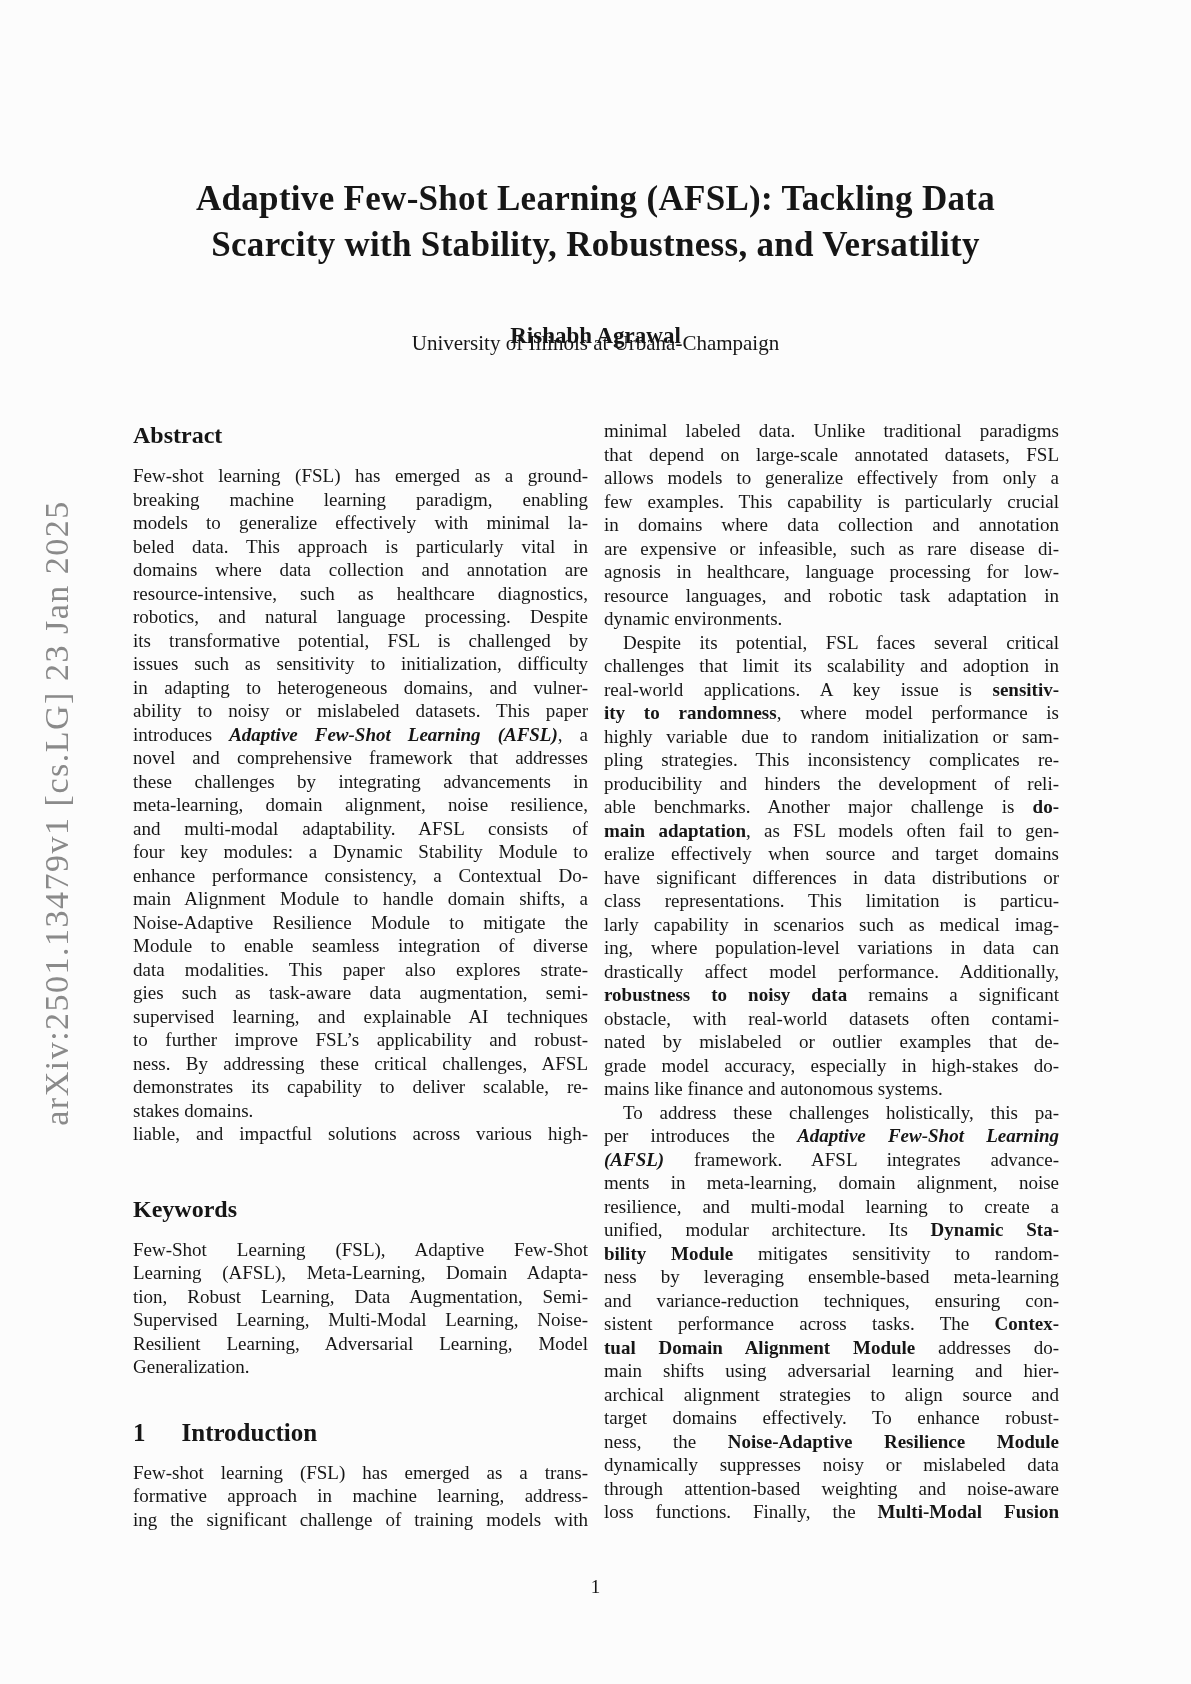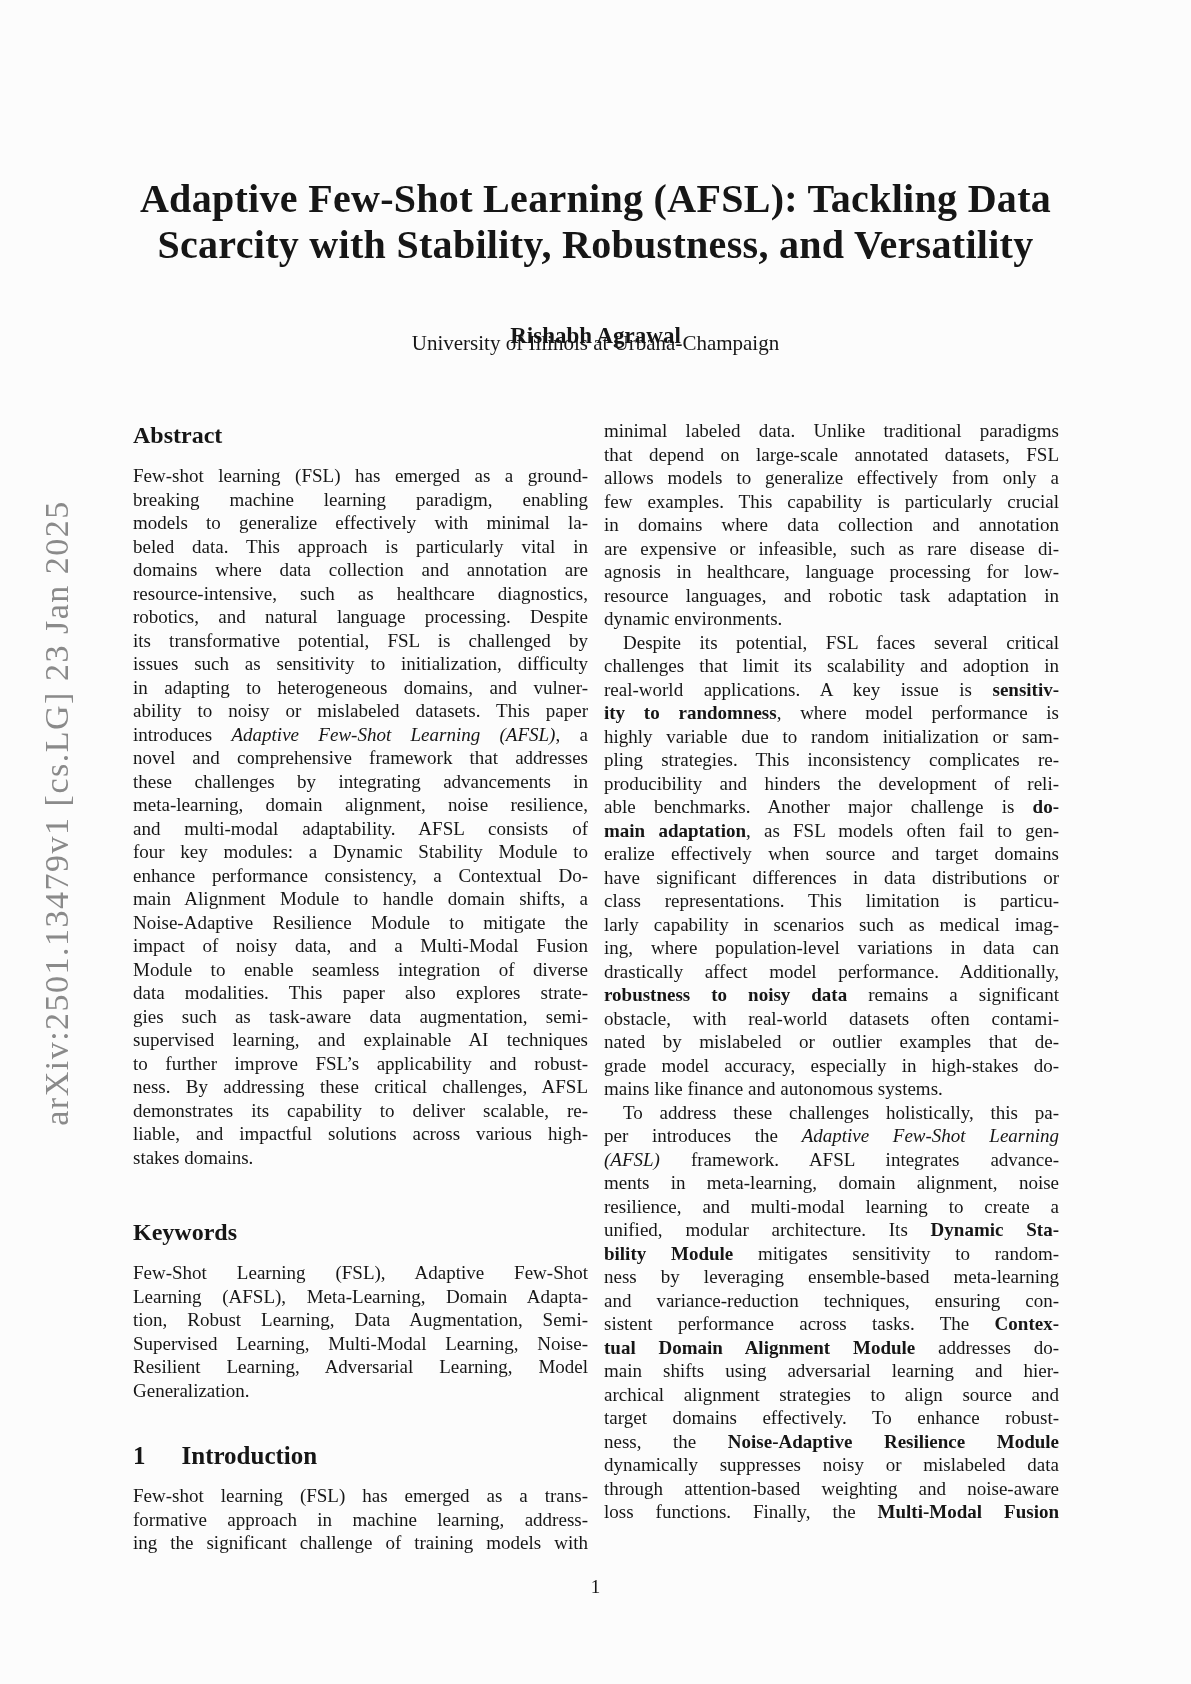--- a/index.html
+++ b/index.html
@@ -22,21 +22,21 @@
     font-size: 34px;
     letter-spacing: 1.5px;
   }
   .title {
     position: absolute;
     top: 176px;
     left: 0;
     width: 100%;
     margin: 0;
     text-align: center;
-    font-size: 40px;
+    font-size: 35px;
     font-weight: bold;
     line-height: 46px;
     letter-spacing: 0.3px;
   }
   .author {
     position: absolute;
     top: 300px;
     left: 0;
     width: 100%;
     text-align: center;
@@ -72,21 +72,21 @@
   .para { font-size: 19px; line-height: 23.5px; }
   .line {
     text-align: justify;
     text-align-last: justify;
     height: 23.5px;
     overflow: hidden;
   }
   .line.end { text-align-last: left; }
   .line.ind { text-indent: 19px; }
   .bf { font-weight: bold; }
-  .it { font-style: italic; }
+  .it { font-style: italic; font-weight: bold; }
   .pageno {
     position: absolute;
     top: 1576px;
     left: 0;
     width: 100%;
     text-align: center;
     font-size: 19px;
   }
 </style>
 </head>
@@ -117,30 +117,29 @@
         <div class="line">ability to noisy or mislabeled datasets. This paper</div>
         <div class="line">introduces <span class="it">Adaptive Few-Shot Learning (AFSL)</span>, a</div>
         <div class="line">novel and comprehensive framework that addresses</div>
         <div class="line">these challenges by integrating advancements in</div>
         <div class="line">meta-learning, domain alignment, noise resilience,</div>
         <div class="line">and multi-modal adaptability. AFSL consists of</div>
         <div class="line">four key modules: a Dynamic Stability Module to</div>
         <div class="line">enhance performance consistency, a Contextual Do-</div>
         <div class="line">main Alignment Module to handle domain shifts, a</div>
         <div class="line">Noise-Adaptive Resilience Module to mitigate the</div>
-        <div class="line">impact of noisy data, and a Multi-Modal Fusion</div>
         <div class="line">Module to enable seamless integration of diverse</div>
         <div class="line">data modalities. This paper also explores strate-</div>
         <div class="line">gies such as task-aware data augmentation, semi-</div>
         <div class="line">supervised learning, and explainable AI techniques</div>
         <div class="line">to further improve FSL’s applicability and robust-</div>
         <div class="line">ness. By addressing these critical challenges, AFSL</div>
         <div class="line">demonstrates its capability to deliver scalable, re-</div>
+        <div class="line end">stakes domains.</div>
         <div class="line">liable, and impactful solutions across various high-</div>
-        <div class="line end">stakes domains.</div>
       </div>
 
     <h2 class="subhead kw">Keywords</h2>
     <div class="para">
         <div class="line">Few-Shot Learning (FSL), Adaptive Few-Shot</div>
         <div class="line">Learning (AFSL), Meta-Learning, Domain Adapta-</div>
         <div class="line">tion, Robust Learning, Data Augmentation, Semi-</div>
         <div class="line">Supervised Learning, Multi-Modal Learning, Noise-</div>
         <div class="line">Resilient Learning, Adversarial Learning, Model</div>
         <div class="line end">Generalization.</div>

